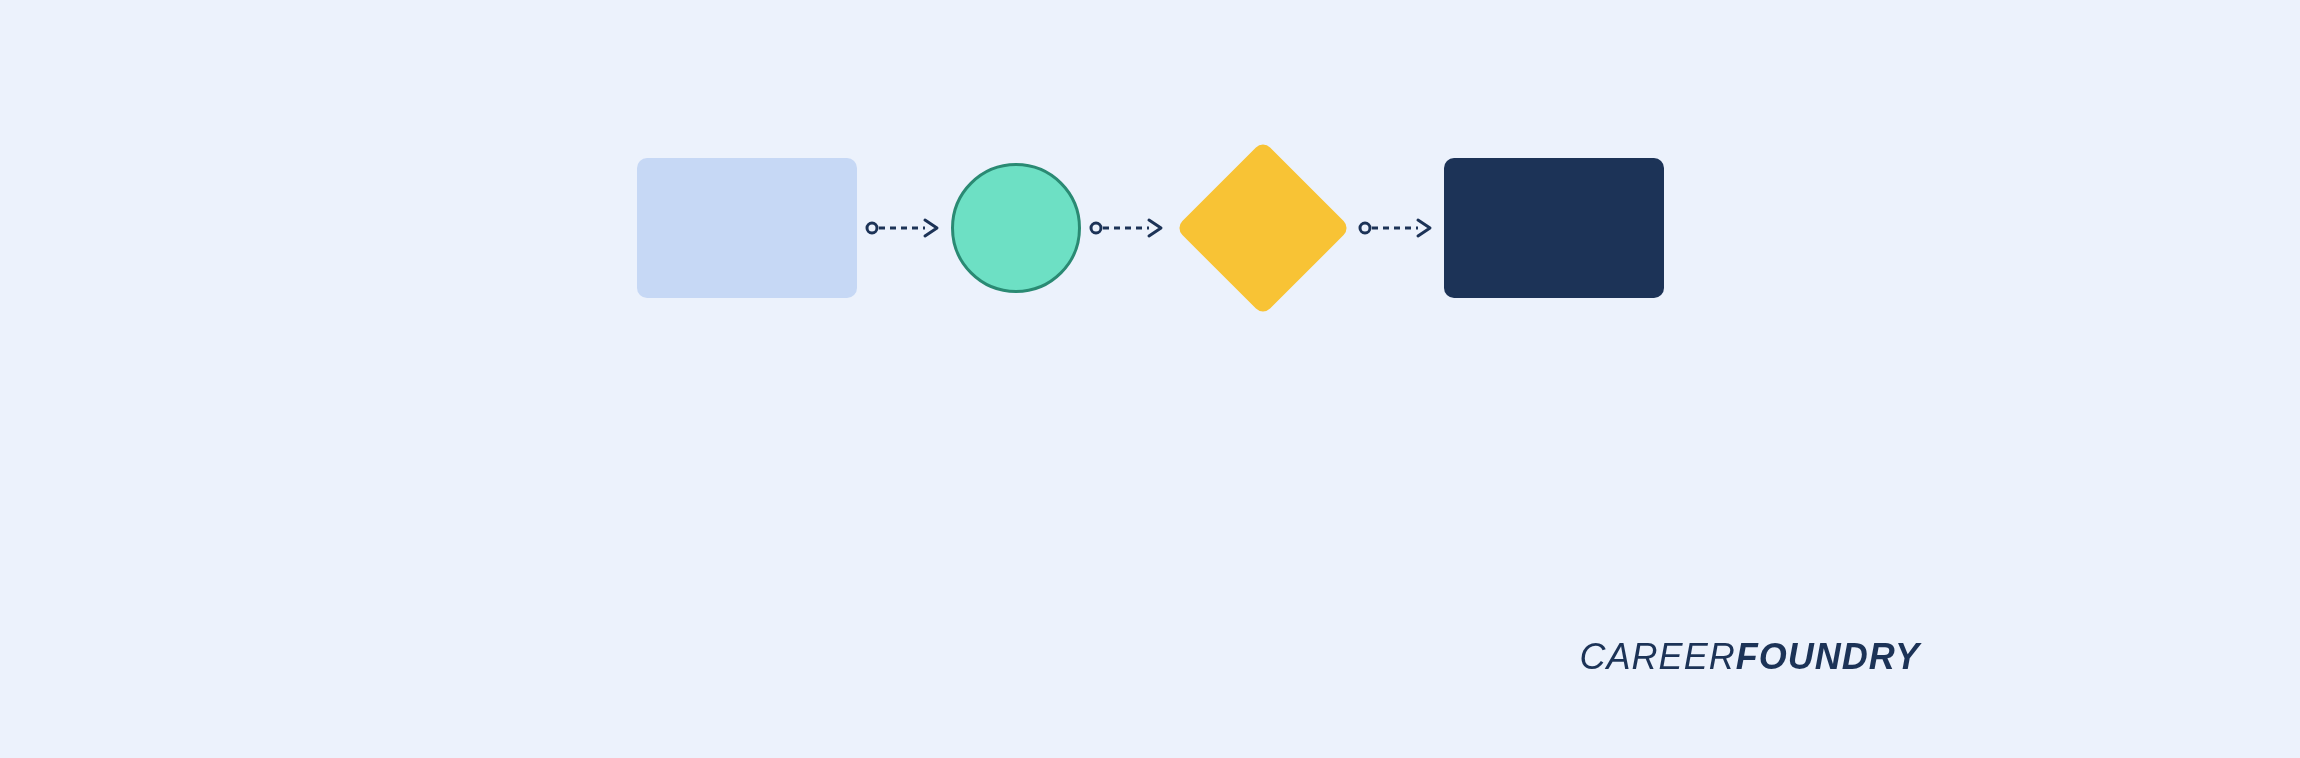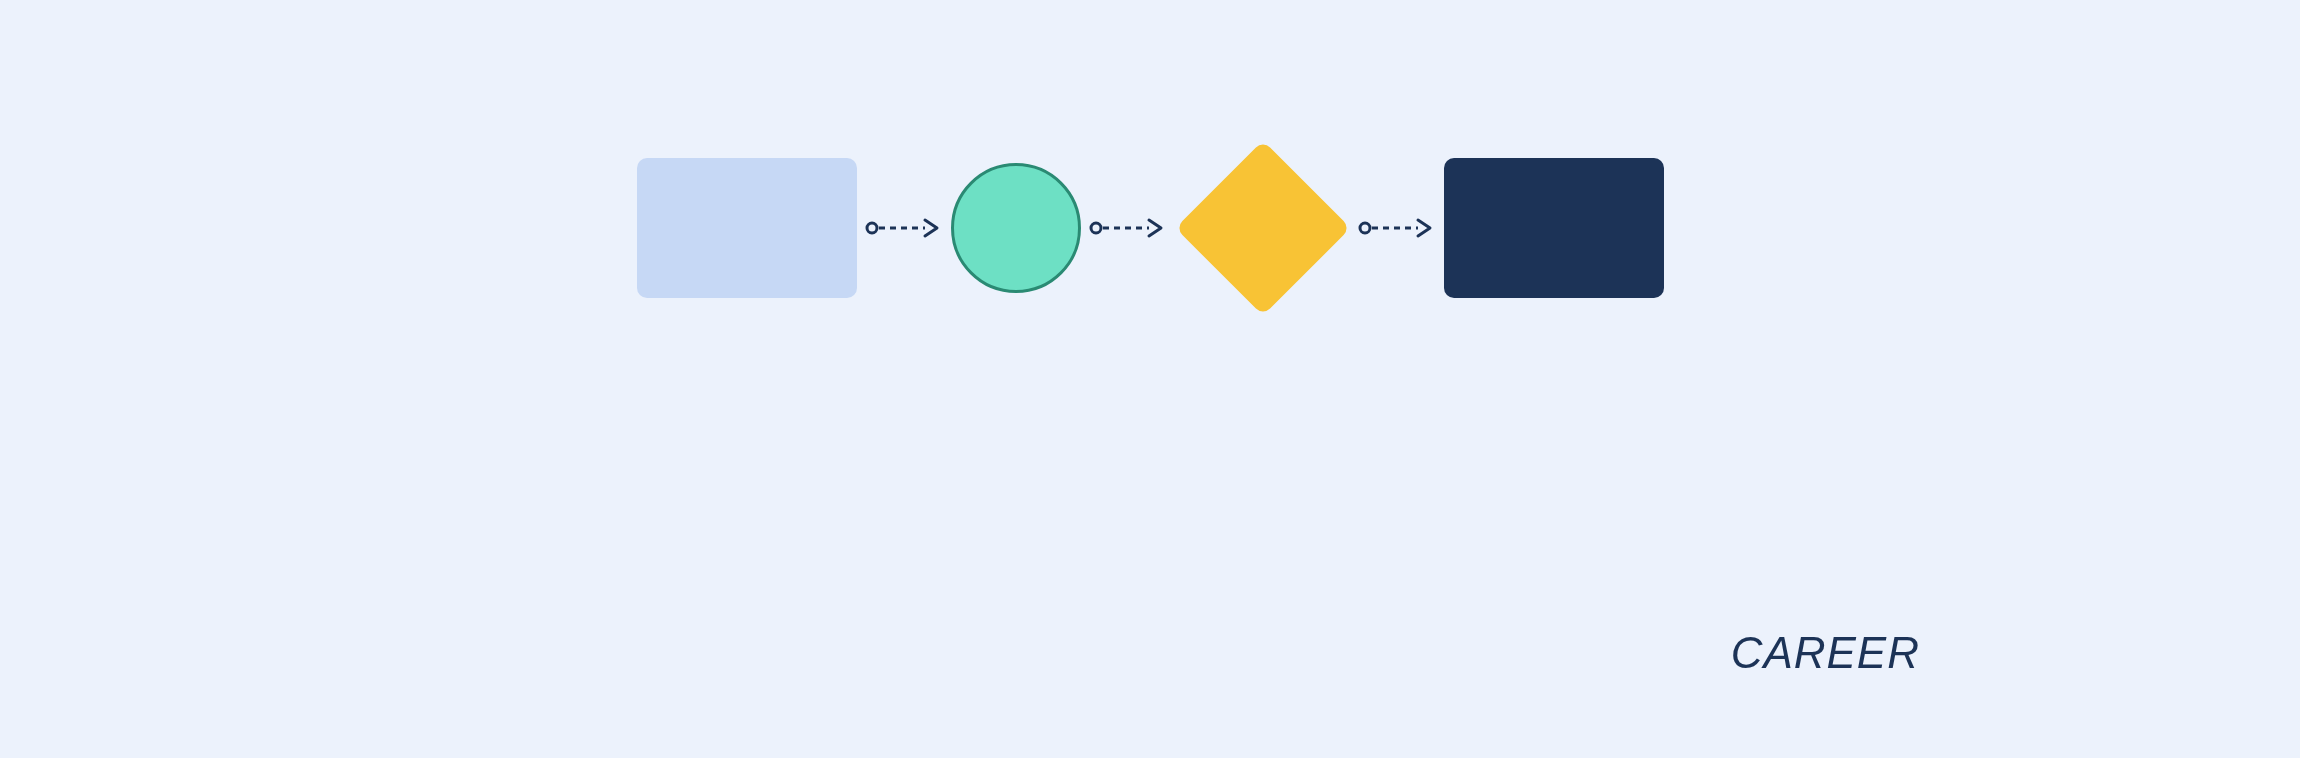--- a/index.html
+++ b/index.html
@@ -68,21 +68,21 @@
       bottom: 80px;
       right: 380px;
       display: flex;
       align-items: baseline;
       font-style: italic;
       color: #1c3357;
       letter-spacing: 1px;
     }
     .brand-light {
       font-weight: 400;
-      font-size: 44px;
+      font-size: 36px;
     }
     .brand-bold {
       font-weight: 900;
       font-size: 36px;
     }
   </style>
 </head>
 <body>
 
 <div class="diagram-row">
@@ -108,13 +108,14 @@
       <circle cx="7" cy="12" r="5" fill="none" stroke="#1c3357" stroke-width="3"></circle>
       <line x1="14" y1="12" x2="60" y2="12" stroke="#1c3357" stroke-width="3" stroke-dasharray="6,5"></line>
       <path d="M60 4 L72 12 L60 20" fill="none" stroke="#1c3357" stroke-width="3" stroke-linecap="round" stroke-linejoin="round"></path>
     </svg>
   </div>
   <div class="shape-rect-dark"></div>
 </div>
 
 <div class="brand">
   <span class="brand-light">CAREER</span>
+    <span class="brand-bold">FOUNDRY</span>
 </div>
 
 </body></html>

